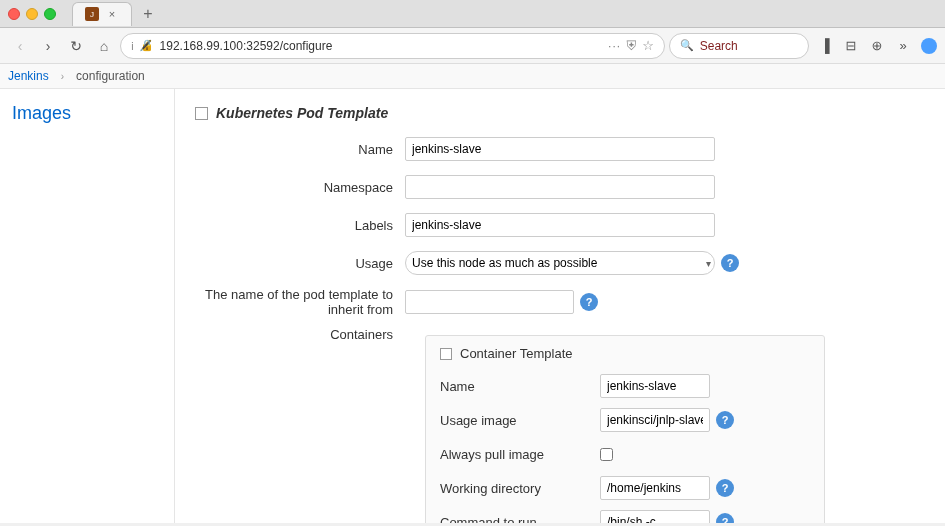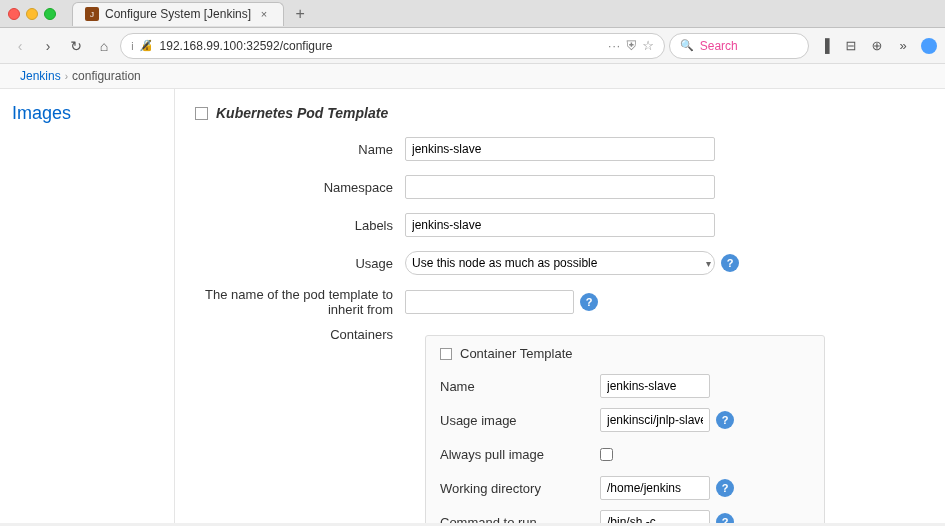--- a/index.html
+++ b/index.html
@@ -83,25 +83,25 @@
       font-size: 12px;
       color: #888;
     }
     .toolbar-icons { display: flex; gap: 2px; align-items: center; }
     .toolbar-icon { width: 24px; height: 24px; display: flex; align-items: center; justify-content: center; color: #555; font-size: 13px; cursor: pointer; }
 
     
     .breadcrumb {
       background: #f9f9f9;
       border-bottom: 1px solid #e5e5e5;
-      padding: 5px 20px;
-      font-size: 12px;
-      display: flex;
-      align-items: center;
-      gap: 4px;
+      padding: 5px 8px;
+      font-size: 12px;
+      display: flex;
+      align-items: center;
+      gap: 12px;
       color: #0066cc;
     }
     .breadcrumb-sep { color: #999; font-size: 10px; }
     .breadcrumb a { color: #0066cc; text-decoration: none; }
     .breadcrumb-current { color: #555; }
 
     
     .main-content {
       background: white;
       height: calc(526px - 28px - 36px - 28px);
@@ -273,21 +273,20 @@
   <div class="traffic-lights">
     <div class="traffic-light tl-close"></div>
     <div class="traffic-light tl-min"></div>
     <div class="traffic-light tl-max"></div>
   </div>
   <div class="tab-bar">
     <div class="tab">
       <div class="tab-favicon">
         <span>J</span>
       </div>
-      <span style="font-size:12px;color:#333;max-width:160px;overflow:hidden;white-space:nowrap;text-overflow:ellipsis;">Configure System [Jenkins]</span>
       <span class="tab-close">×</span>
     </div>
     <div class="new-tab">+</div>
   </div>
 </div>
 
 <div class="nav-bar">
   <button class="nav-btn disabled">‹</button>
   <button class="nav-btn">›</button>
   <button class="nav-btn">↻</button>
@@ -297,21 +296,21 @@
     <span style="color:#d44;font-size:11px;">🔏</span>
     <span class="address-text">
       <span>192.168.99.100</span><span>:32592</span><span>/configure</span>
     </span>
     <span style="color:#888;font-size:13px;">···</span>
     <span style="color:#888;font-size:13px;">⛨</span>
     <span style="color:#888;font-size:13px;">☆</span>
   </div>
   <div class="search-bar">
     <span style="color:#aaa;font-size:11px;">🔍</span>
-    <span style="color:#ec4899;font-size:12px;">Search</span>
+    <span style="color:#7f1d1d;font-size:12px;">Search</span>
   </div>
   <div class="toolbar-icons">
     <div class="toolbar-icon">▐</div>
     <div class="toolbar-icon">⊟</div>
     <div class="toolbar-icon">⊕</div>
     <div class="toolbar-icon">»</div>
     <div style="width:16px;height:16px;background:#4a9eff;border-radius:50%;margin-left:4px;"></div>
   </div>
 </div>
 

